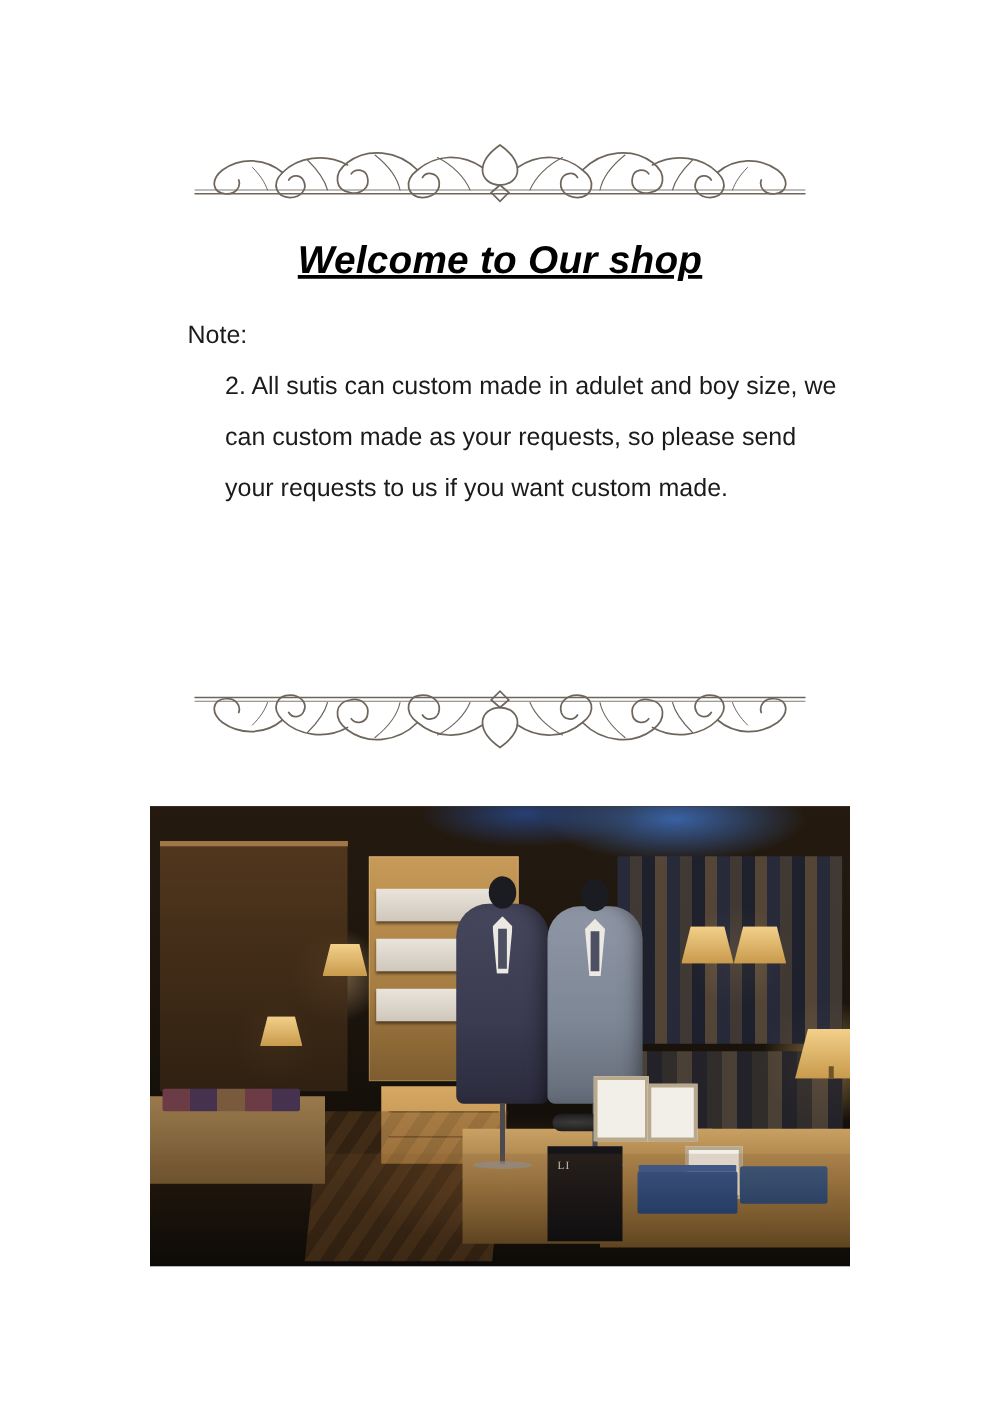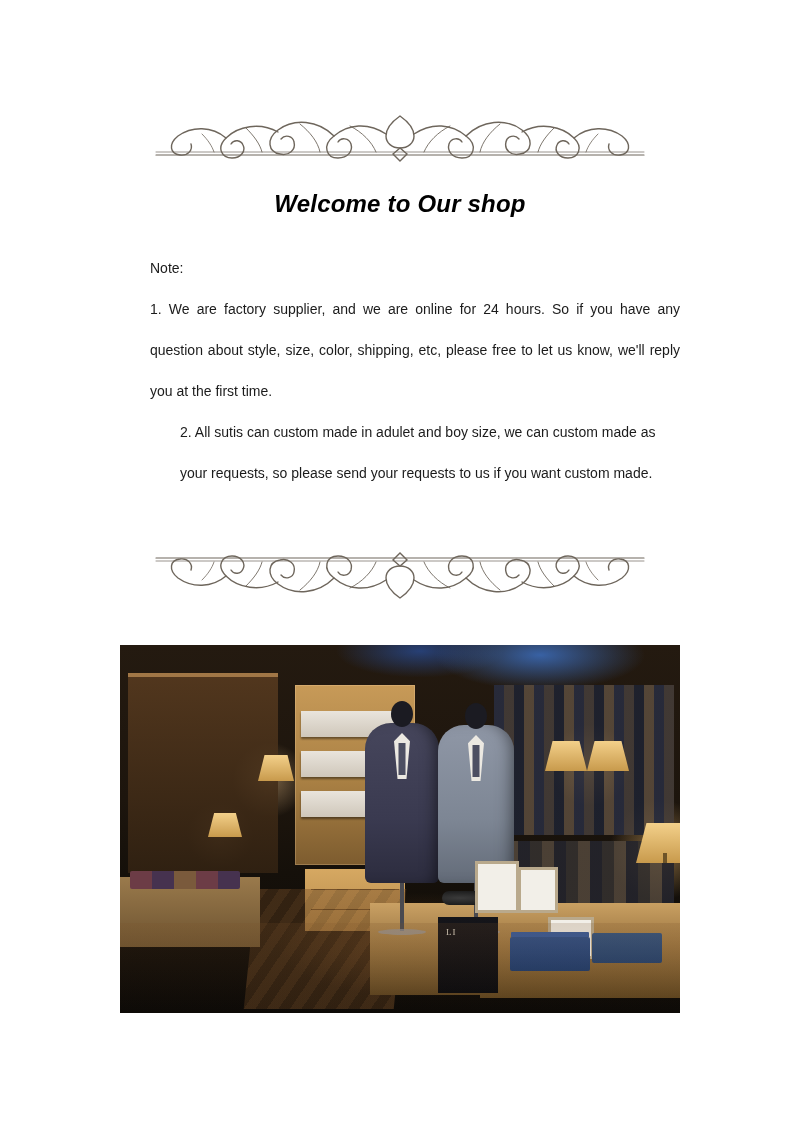--- a/index.html
+++ b/index.html
@@ -44,32 +44,33 @@
   
   .title {
     position: absolute;
     left: 0;
     right: 0;
     top: 190px;
     text-align: center;
     font-family: "Liberation Sans", sans-serif;
     font-weight: bold;
     font-style: italic;
-    font-size: 24px;
+    font-size: 31px;
     letter-spacing: 0.2px;
     color: #000;
+    text-decoration: underline;
   }
 
   
   .body-block {
     position: absolute;
     left: 150px;
     top: 248px;
     width: 530px;
-    font-size: 14px;
+    font-size: 20px;
     line-height: 41px;
     color: #1b1b1b;
   }
   .note-label {
     margin-left: 10px;
     margin-bottom: 0;
   }
   .para {
     text-align: justify;
     text-justify: inter-word;
@@ -292,21 +293,20 @@
         <path d="M52 26 c6 6 10 12 12 18" stroke-width="0.8"></path>
         <path d="M448 26 c-6 6 -10 12 -12 18" stroke-width="0.8"></path>
       </g>
     </svg>
   </div>
 
   <div class="title">Welcome to Our shop</div>
 
   <div class="body-block">
     <div class="note-label para">Note:</div>
-    <p class="para">1. We are factory supplier, and we are online for 24 hours. So if you have any question about style, size, color, shipping, etc, please free to let us know, we'll reply you at the first time.</p>
     <p class="para">2. All sutis can custom made in adulet and boy size, we can custom made as your requests, so please send your requests to us if you want custom made.</p>
   </div>
 
   <div class="ornament-bottom">
     <svg class="ornament" viewBox="0 0 500 60" width="500" height="60" aria-hidden="true">
       <g fill="none" stroke="#6e665c" stroke-width="1.4" stroke-linecap="round">
         <line x1="6" y1="10" x2="494" y2="10" stroke-width="1.2"></line>
         <line x1="6" y1="13" x2="494" y2="13" stroke-width="0.7"></line>
         <path d="M250 50 c-10 -7 -14 -14 -14 -20 c0 -7 6 -12 14 -12 c8 0 14 5 14 12 c0 6 -4 13 -14 20 z"></path>
         <path d="M250 18 l-7 -6 l7 -7 l7 7 z"></path>

